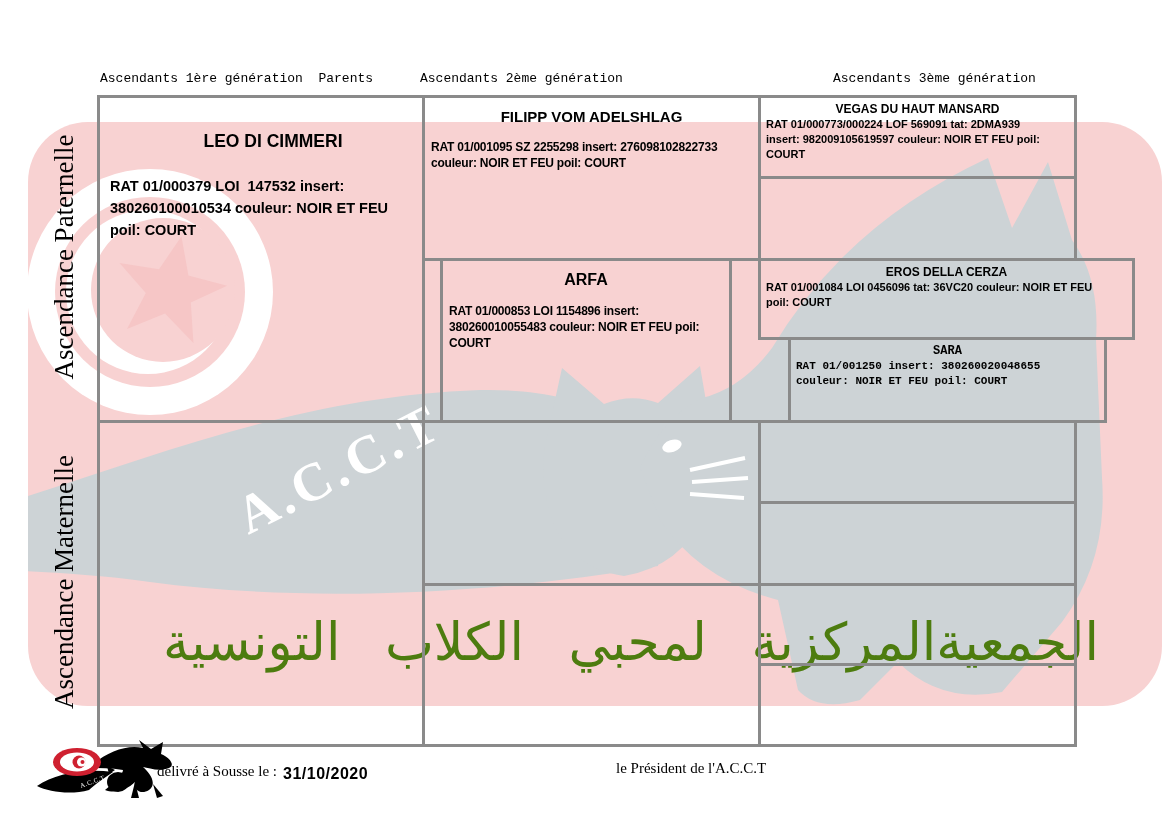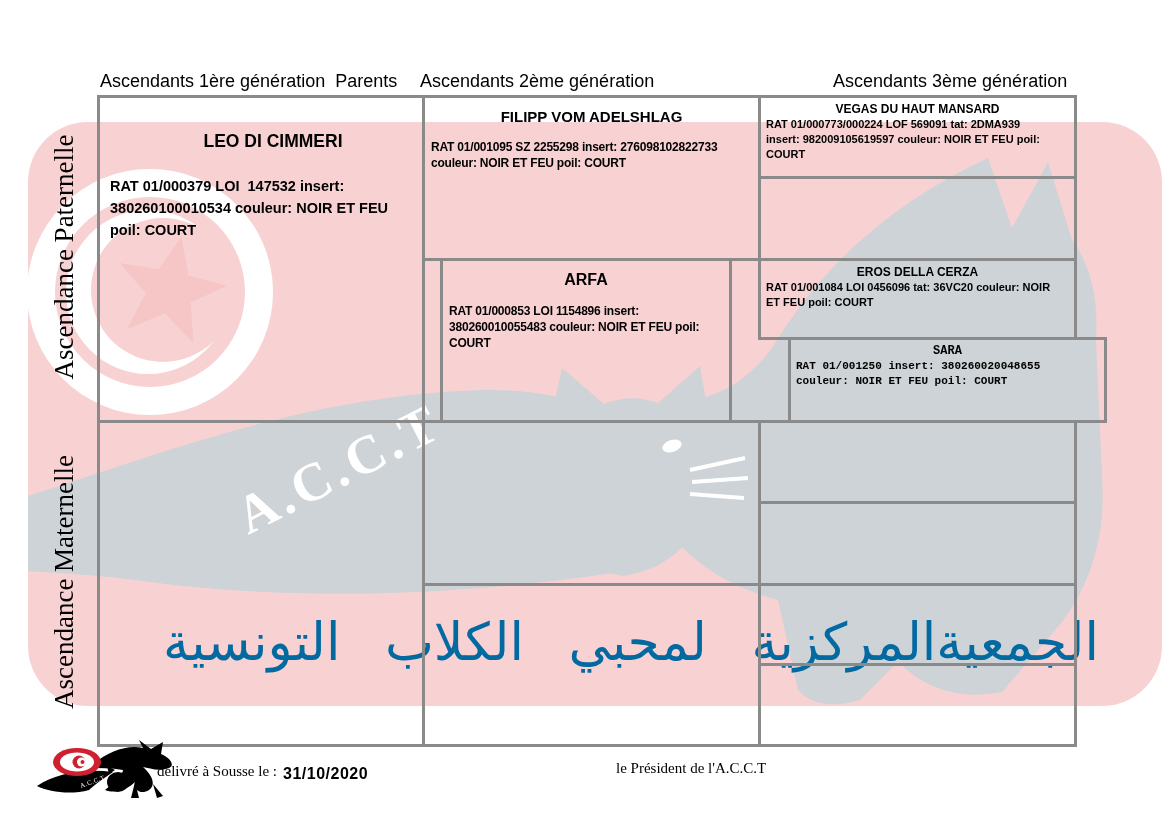--- a/index.html
+++ b/index.html
@@ -10,48 +10,48 @@
   .wm-red{position:absolute;left:28px;top:122px;width:1134px;height:584px;
           background:#f8d2d2;border-radius:60px;z-index:1;}
   .wm-svg{position:absolute;left:0;top:0;z-index:2;pointer-events:none;}
   .wm-latin{position:absolute;left:208px;top:136px;z-index:3;color:#fff;
             font-family:"Liberation Serif",serif;font-style:italic;font-weight:bold;
             font-size:40px;white-space:nowrap;word-spacing:6px;letter-spacing:1px;}
   .wm-acct{position:absolute;left:240px;top:488px;z-index:3;color:#fff;
            font-family:"Liberation Serif",serif;font-weight:bold;font-size:54px;
            letter-spacing:4px;white-space:nowrap;transform:rotate(-27deg);
            transform-origin:0 50%;}
-  .wm-arabic{position:absolute;left:100px;top:612px;width:1062px;z-index:3;color:#0369a1;
+  .wm-arabic{position:absolute;left:100px;top:612px;width:1062px;z-index:3;color:#4d7c0f;
              font-family:"DejaVu Sans",sans-serif;font-size:52px;text-align:center;
              direction:rtl;white-space:nowrap;word-spacing:28px;}
 
   
   .hdr{position:absolute;top:71px;z-index:10;color:#000;
-       font-family:Liberation Sans, sans-serif;font-size:18px;white-space:pre;}
+       font-family:Liberation Mono, monospace;font-size:13px;white-space:pre;}
   .hdr.h1{left:100px;} .hdr.h2{left:420px;} .hdr.h3{left:815px;margin-left:18px;}
   .side{position:absolute;left:64px;z-index:10;color:#000;white-space:nowrap;
         font-family:"Liberation Serif",serif;font-size:27px;
         transform:translate(-50%,-50%) rotate(-90deg);}
   .side.p{top:257px;} .side.m{top:582px;}
 
   
   .cell{position:absolute;border:3px solid #8a8a8a;background:transparent;
         z-index:10;box-sizing:border-box;}
   
   .cell.sire{left:97px;top:95px;width:328px;height:328px;}
   .cell.dam {left:97px;top:420px;width:328px;height:327px;}
   
   .cell.ss{left:422px;top:95px;width:339px;height:166px;}
   .cell.sd{left:440px;top:258px;width:292px;height:165px;}
   .cell.ds{left:422px;top:420px;width:339px;height:166px;}
   .cell.dd{left:422px;top:583px;width:339px;height:164px;}
   
   .cell.g1{left:758px;top:95px;width:319px;height:84px;}
   .cell.g2{left:758px;top:176px;width:319px;height:85px;}
-  .cell.g3{left:758px;top:258px;width:319px;height:82px;}
+  .cell.g3{left:758px;top:258px;width:377px;height:82px;}
   .cell.g4{left:788px;top:337px;width:319px;height:86px;font-family:Liberation Mono, monospace;}
   .cell.g5{left:758px;top:420px;width:319px;height:84px;}
   .cell.g6{left:758px;top:501px;width:319px;height:85px;}
   .cell.g7{left:758px;top:583px;width:319px;height:83px;}
   .cell.g8{left:758px;top:663px;width:319px;height:84px;}
 
   .title{font-weight:bold;text-align:center;color:#000;}
   .details{font-weight:bold;color:#000;white-space:pre-wrap;text-align:left;}
   .c1 .title{font-size:17.5px;padding-top:33px;padding-left:24px;}
   .c1 .details{font-size:14.5px;margin-top:24px;padding:0 10px;width:300px;

